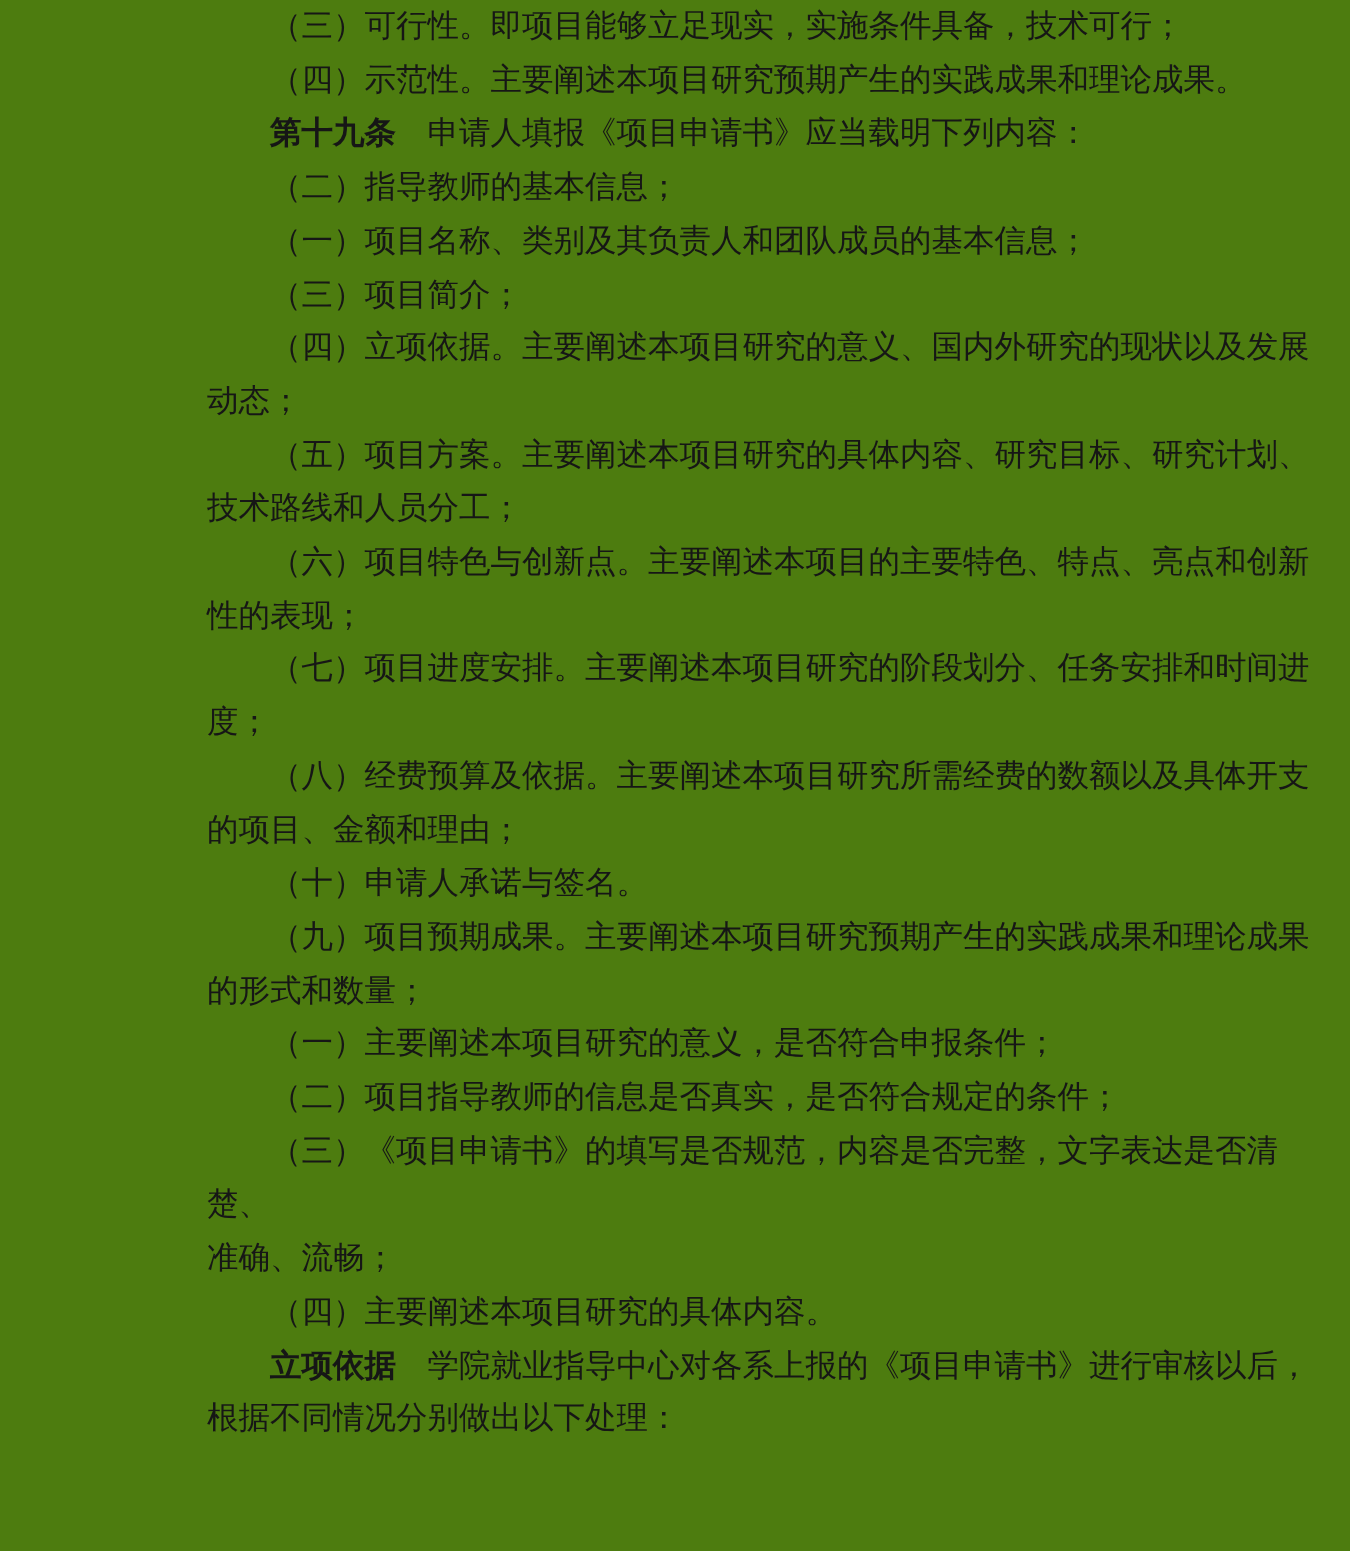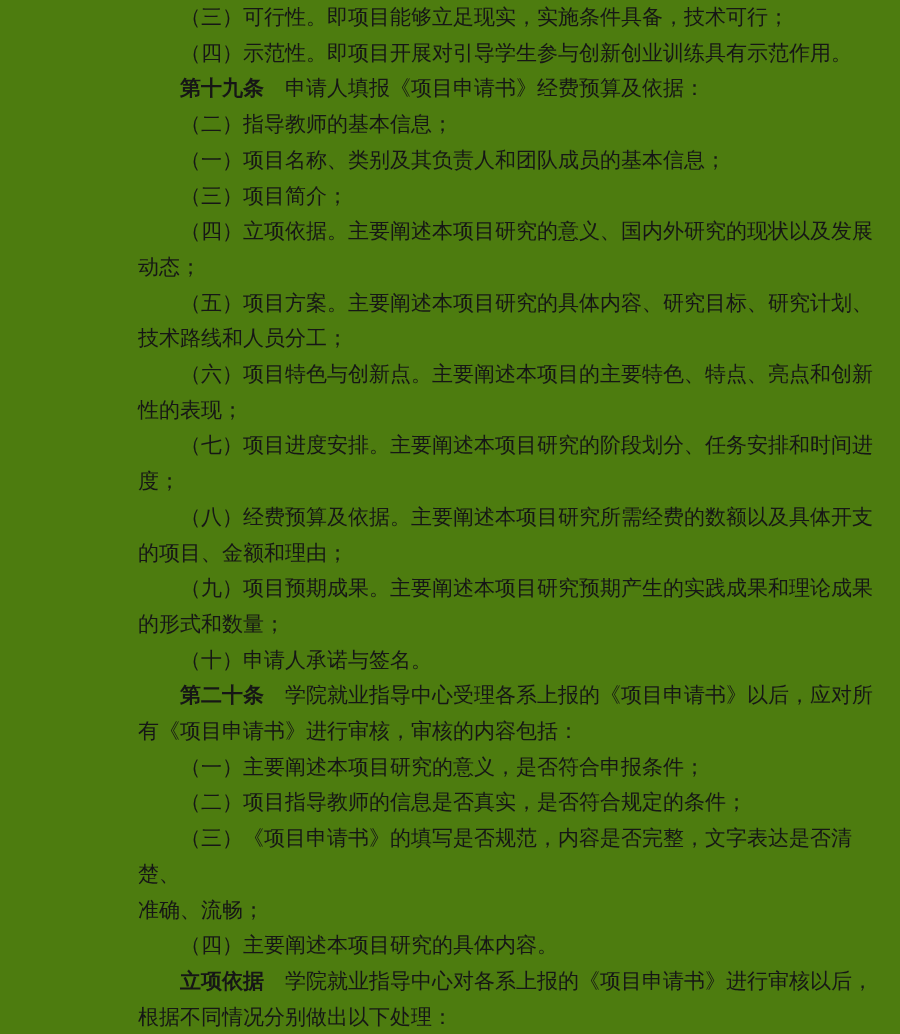--- a/index.html
+++ b/index.html
@@ -36,23 +36,23 @@
   }
 </style>
 </head>
 <body>
 
 <div class="page">
   <div class="content">
 
     <p><span class="clause-head"></span><span>（三）可行性。即项目能够立足现实，实施条件具备，技术可行；</span></p>
 
-    <p><span class="clause-head"></span><span>（四）示范性。即项目开展对引导学生参与创新创业训练具有示范作用。</span></p>
+    <p><span class="clause-head"></span><span>（四）示范性。主要阐述本项目研究预期产生的实践成果和理论成果。</span></p>
 
-    <p><span class="clause-head">第十九条</span><span>　申请人填报《项目申请书》经费预算及依据：</span></p>
+    <p><span class="clause-head">第十九条</span><span>　申请人填报《项目申请书》应当载明下列内容：</span></p>
 
     <p><span class="clause-head"></span><span>（二）指导教师的基本信息；</span></p>
 
     <p><span class="clause-head"></span><span>（一）项目名称、类别及其负责人和团队成员的基本信息；</span></p>
 
     <p><span class="clause-head"></span><span>（三）项目简介；</span></p>
 
     <p><span class="clause-head"></span><span>（四）立项依据。主要阐述本项目研究的意义、国内外研究的现状以及发展
 动态；</span></p>
 
@@ -61,27 +61,25 @@
 
     <p><span class="clause-head"></span><span>（六）项目特色与创新点。主要阐述本项目的主要特色、特点、亮点和创新
 性的表现；</span></p>
 
     <p><span class="clause-head"></span><span>（七）项目进度安排。主要阐述本项目研究的阶段划分、任务安排和时间进
 度；</span></p>
 
     <p><span class="clause-head"></span><span>（八）经费预算及依据。主要阐述本项目研究所需经费的数额以及具体开支
 的项目、金额和理由；</span></p>
 
+    <p><span class="clause-head"></span><span>（十）申请人承诺与签名。</span></p>
+
     <p><span class="clause-head"></span><span>（九）项目预期成果。主要阐述本项目研究预期产生的实践成果和理论成果
 的形式和数量；</span></p>
 
-    <p><span class="clause-head"></span><span>（十）申请人承诺与签名。</span></p>
-
-    <p><span class="clause-head">第二十条</span><span>　学院就业指导中心受理各系上报的《项目申请书》以后，应对所
-有《项目申请书》进行审核，审核的内容包括：</span></p>
 
     <p><span class="clause-head"></span><span>（一）主要阐述本项目研究的意义，是否符合申报条件；</span></p>
 
     <p><span class="clause-head"></span><span>（二）项目指导教师的信息是否真实，是否符合规定的条件；</span></p>
 
     <p><span class="clause-head"></span><span>（三）《项目申请书》的填写是否规范，内容是否完整，文字表达是否清楚、
 准确、流畅；</span></p>
 
     <p><span class="clause-head"></span><span>（四）主要阐述本项目研究的具体内容。</span></p>
 

